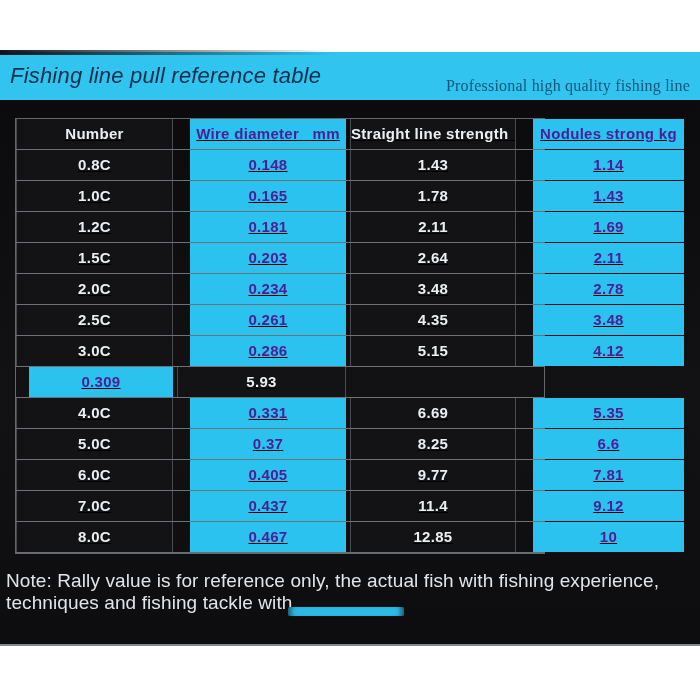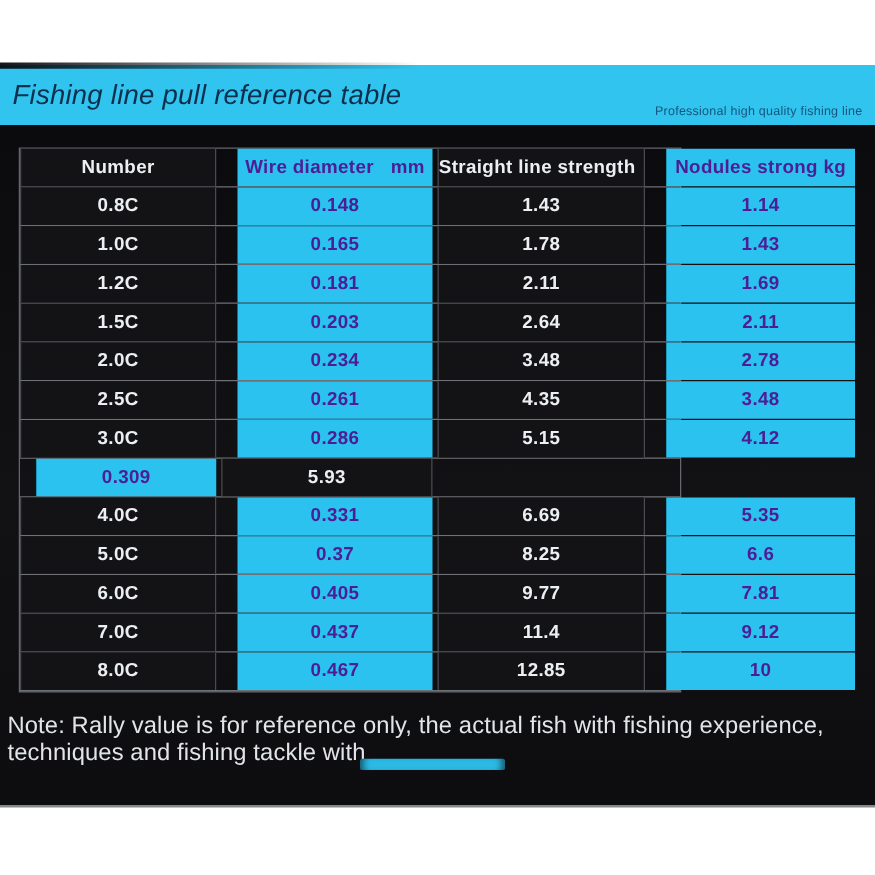--- a/index.html
+++ b/index.html
@@ -21,34 +21,35 @@
     content:""; position:absolute; left:0; top:-2px; width:48%; height:5px;
     background:linear-gradient(to right, rgba(8,10,16,.95), rgba(8,10,16,0));
   }
   .banner-title {
     margin-left:10px; font-size:22px; font-weight:500; color:#0d2e4d;
     letter-spacing:.2px;
     font-style:italic;
   }
   .banner-tagline {
     position:absolute; right:10px; bottom:5px;
-    font-size:10px; color:#15567f; letter-spacing:.2px;
+    font-size:16px; color:#15567f; letter-spacing:.2px;font-family:Liberation Serif, serif;
   }
 
   
   .panel {
     position:absolute; left:0; top:100px; width:700px; height:546px;
     background:linear-gradient(180deg,#0b0b0e 0%, #121215 55%, #0d0d10 100%);
     border-bottom:2px solid #83888c;
   }
 
   
   .ref-table {
     position:absolute; left:15px; top:18px; width:530px;
     border:1px solid rgba(170,176,182,.55);
+    text-decoration:underline;
   }
   .thead, .trow {
     display:grid;
     grid-template-columns:157px 169px 166px 164px;
     column-gap:4px;
     border-bottom:1px solid rgba(188,193,198,.55);
   }
   .cell {
     height:30px; line-height:30px; text-align:center;
     font-size:15px; font-weight:600; letter-spacing:.3px;

